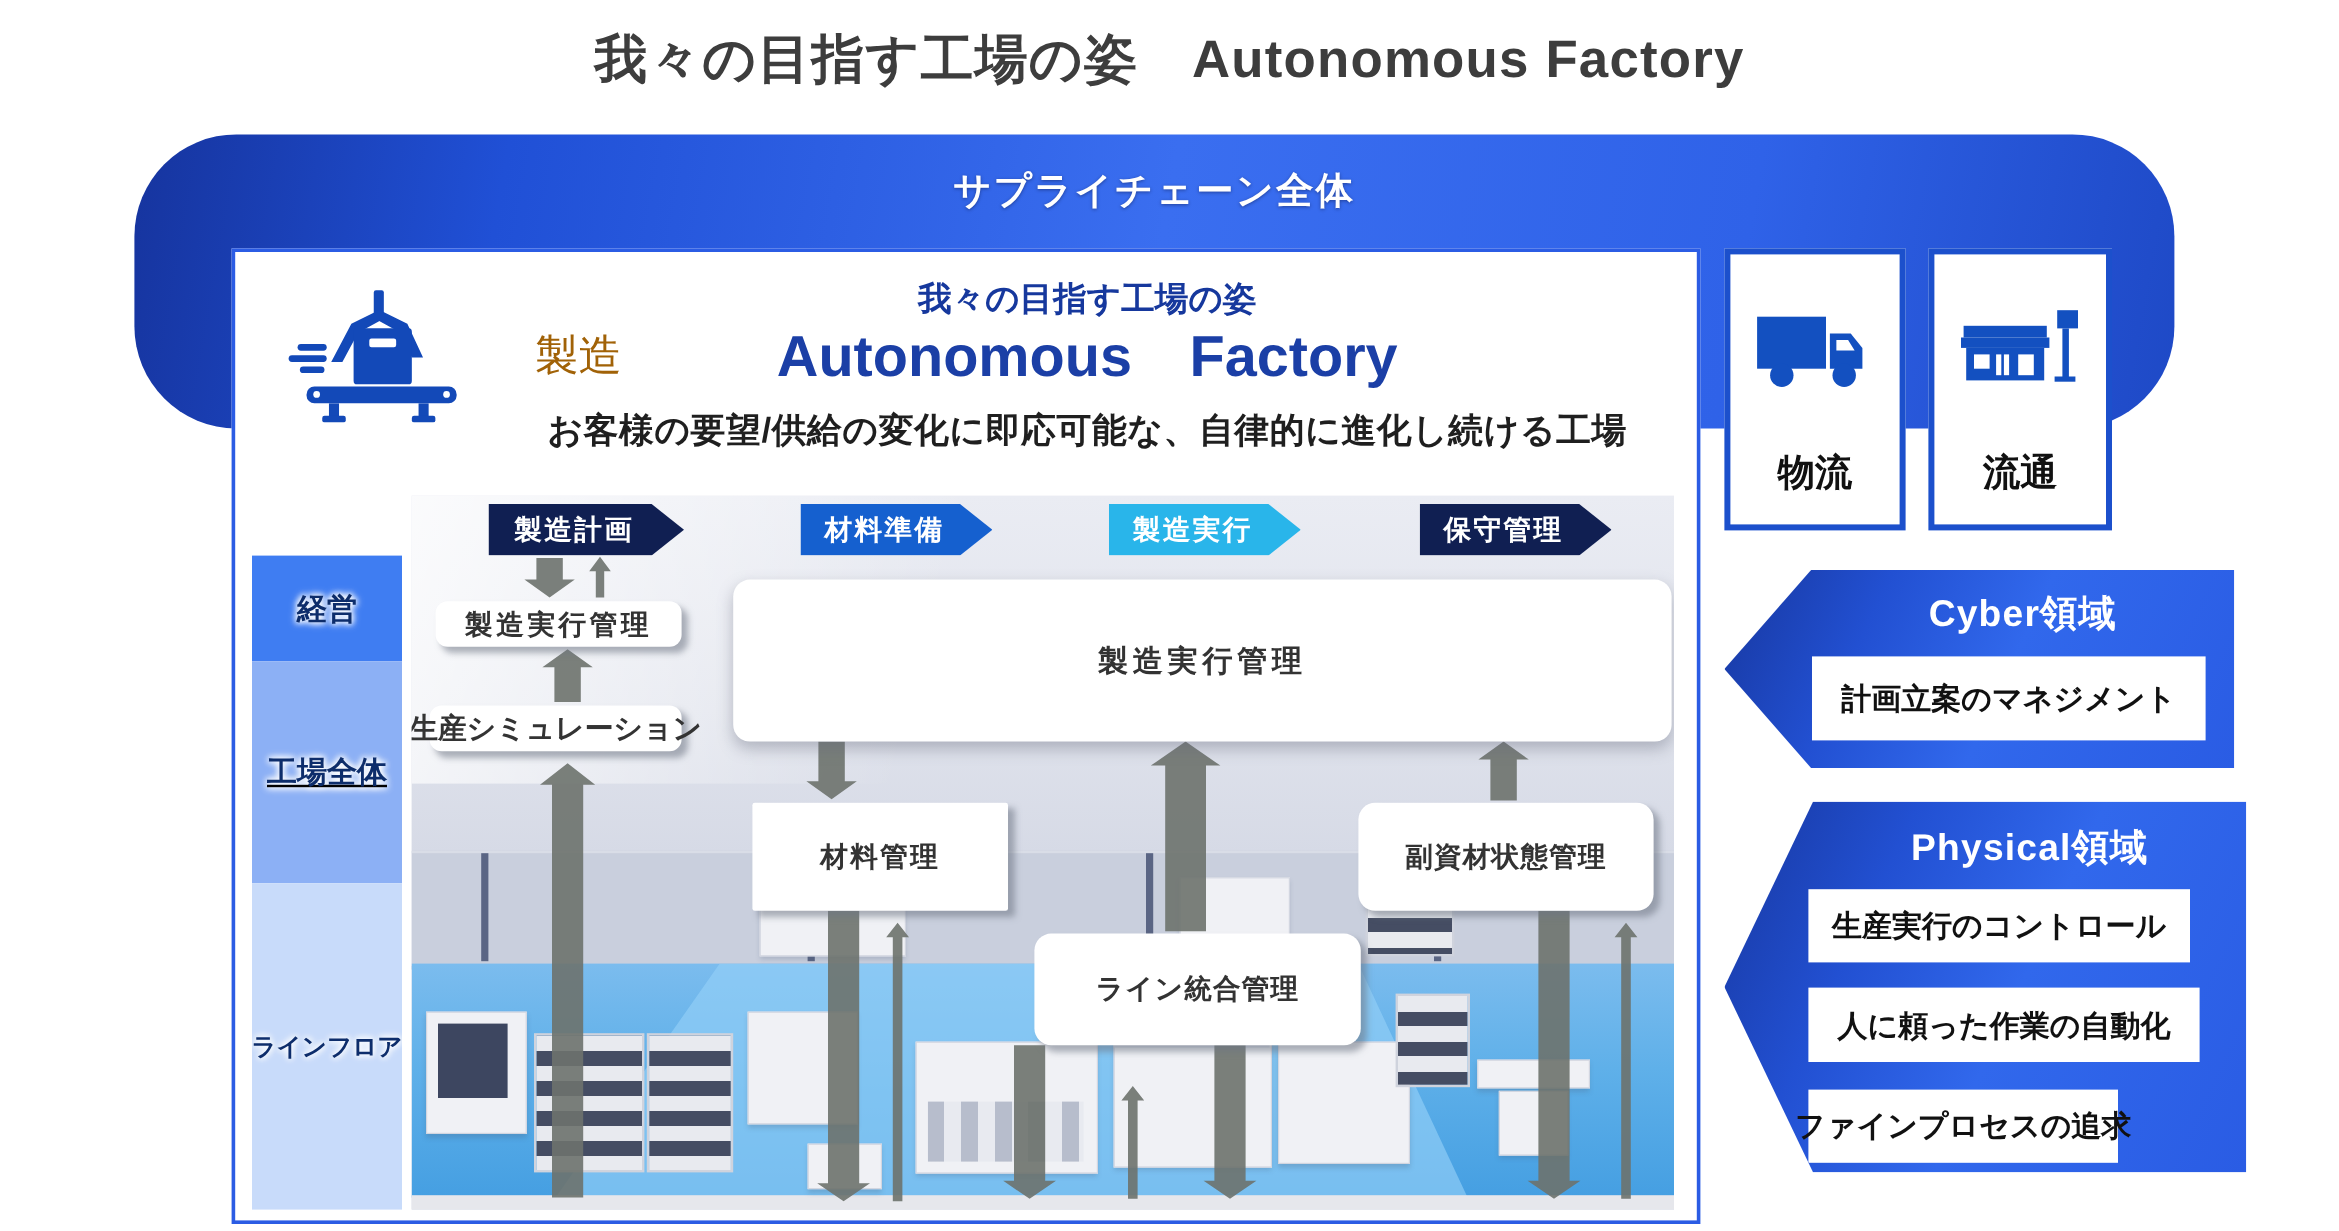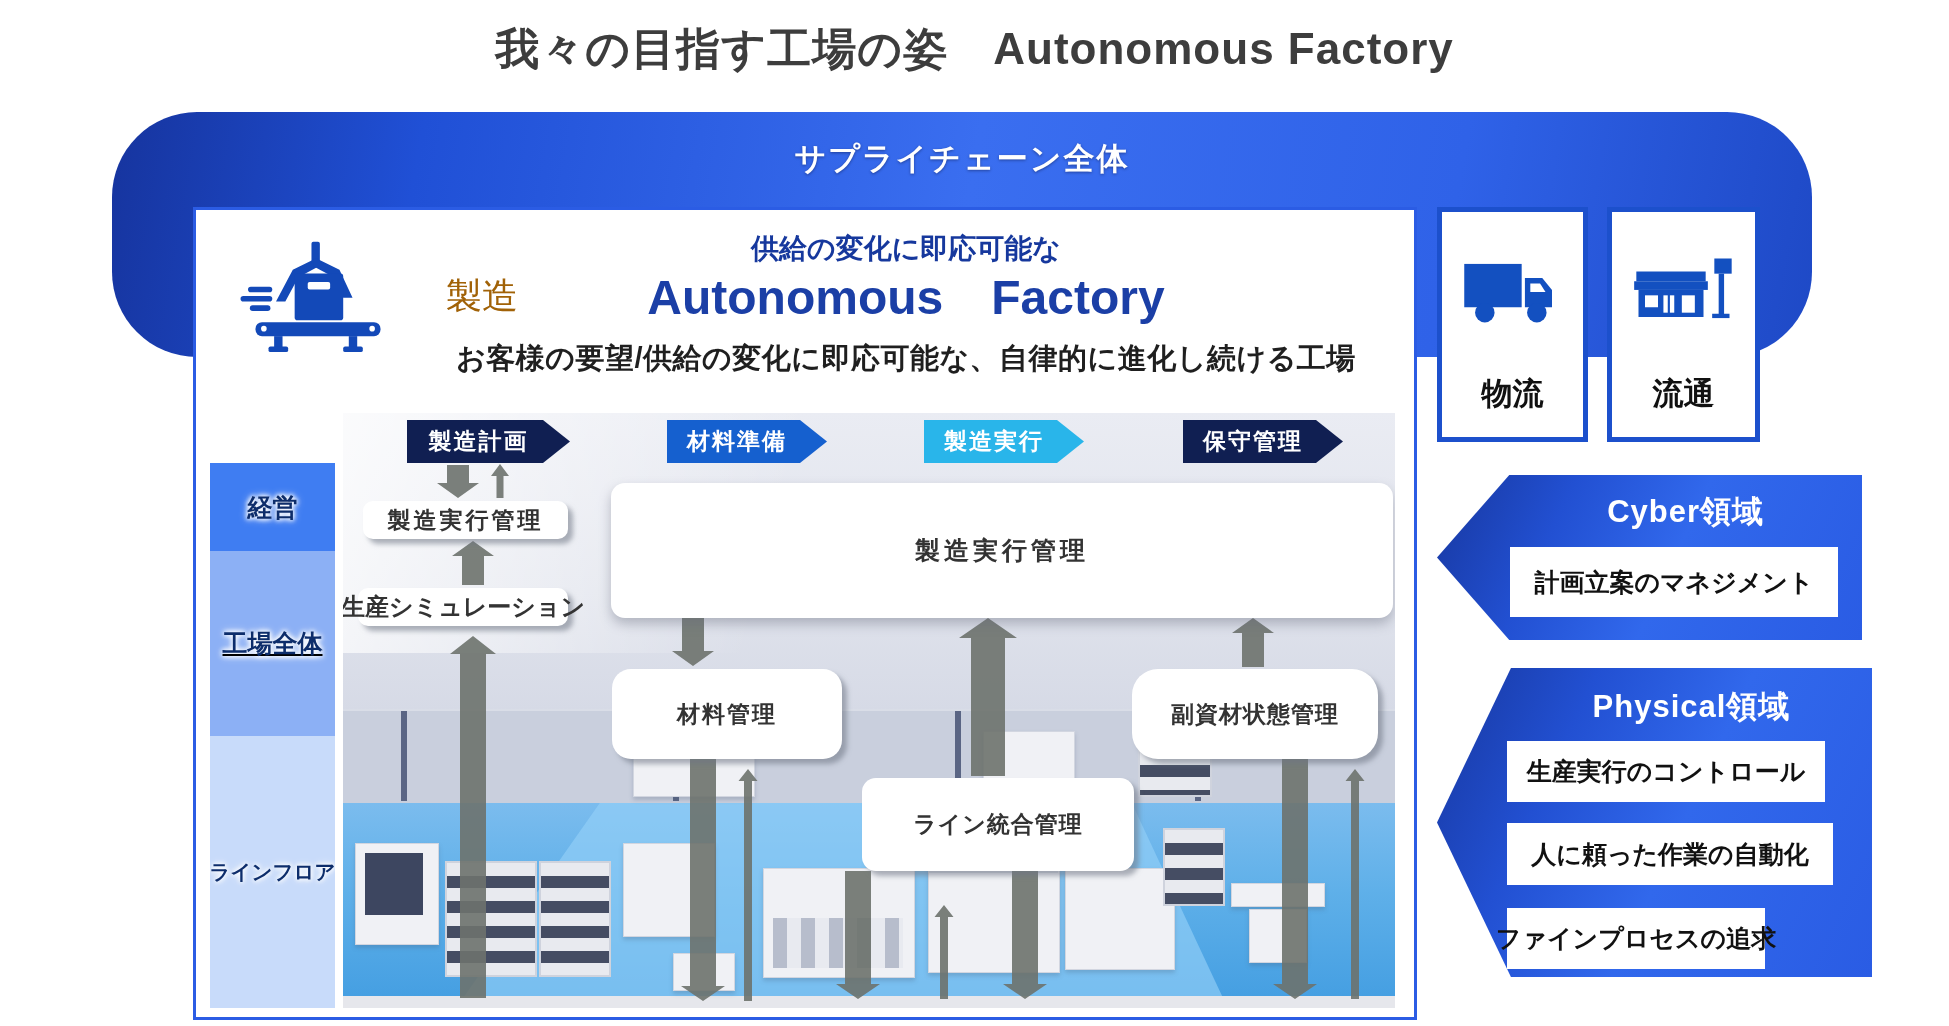--- a/index.html
+++ b/index.html
@@ -65,22 +65,22 @@
 
   
   .wbox{position:absolute;background:#fff;border-radius:10px;display:flex;align-items:center;
     justify-content:center;z-index:5;box-shadow:5px 5px 5px rgba(110,116,132,.55);}
   .wbox span{font-weight:bold;color:#333;white-space:nowrap;}
   .bx-mes-s{left:20px;top:88px;width:205px;height:38px;}  .bx-mes-s span{font-size:23px;letter-spacing:3px;}
   .bx-sim{left:15px;top:175px;width:210px;height:38px;}   .bx-sim span{font-size:24px;}
   .bx-mes-big{left:268px;top:70px;width:782px;height:135px;border-radius:14px;
       box-shadow:0 6px 12px rgba(100,106,122,.4);}
   .bx-mes-big span{font-size:25px;letter-spacing:4px;}
-  .bx-mat{left:269px;top:256px;width:230px;height:90px;border-radius:19px;} .bx-mat span{font-size:23px;letter-spacing:2px;}
-  .bx-sub{left:789px;top:256px;width:246px;height:90px;border-radius:26px;} .bx-sub span{font-size:23px;letter-spacing:1px;}
+  .bx-mat{left:284px;top:256px;width:213px;height:90px;border-radius:2px;} .bx-mat span{font-size:23px;letter-spacing:2px;}
+  .bx-sub{left:789px;top:256px;width:246px;height:90px;border-radius:14px;} .bx-sub span{font-size:23px;letter-spacing:1px;}
   .bx-line{left:519px;top:365px;width:272px;height:93px;border-radius:14px;} .bx-line span{font-size:23px;letter-spacing:1px;}
 
   #arrows{position:absolute;left:0;top:0;z-index:4;}
 
   
   .node-card{width:151px;height:235px;background:#fff;border:5px solid #1c50cc;box-sizing:border-box;
     z-index:3;display:flex;flex-direction:column;align-items:center;}
   .node-card svg{margin-top:40px;}
   .node-card .nlabel{margin-top:auto;margin-bottom:22px;font-size:31px;font-weight:bold;color:#111;}
 
@@ -169,21 +169,21 @@
         <circle cx="143" cy="95" r="3" fill="#fff"></circle>
         <rect x="38" y="103" width="9" height="13"></rect>
         <rect x="32" y="114" width="21" height="6" rx="2"></rect>
         <rect x="118" y="103" width="9" height="13"></rect>
         <rect x="112" y="114" width="21" height="6" rx="2"></rect>
       </g>
     </svg>
     <div class="abs mfg-label">製造</div>
 
     <div class="abs head-wrap" style="width:940px;left:240px;">
-      <div class="head-jp">供給の変化に即応可能な</div>
+      <div class="head-jp">我々の目指す工場の姿</div>
       <div class="head-en">Autonomous　Factory</div>
       <div class="head-sub">お客様の要望/供給の変化に即応可能な、自律的に進化し続ける工場</div>
     </div>
 
     <div class="abs sidebar">
       <div class="layer layer-0" style="background: rgb(63, 125, 242);">
         <span>経営</span>
       </div>
       <div class="layer layer-1" style="background: rgb(140, 176, 245);">
         <span>工場全体</span>

